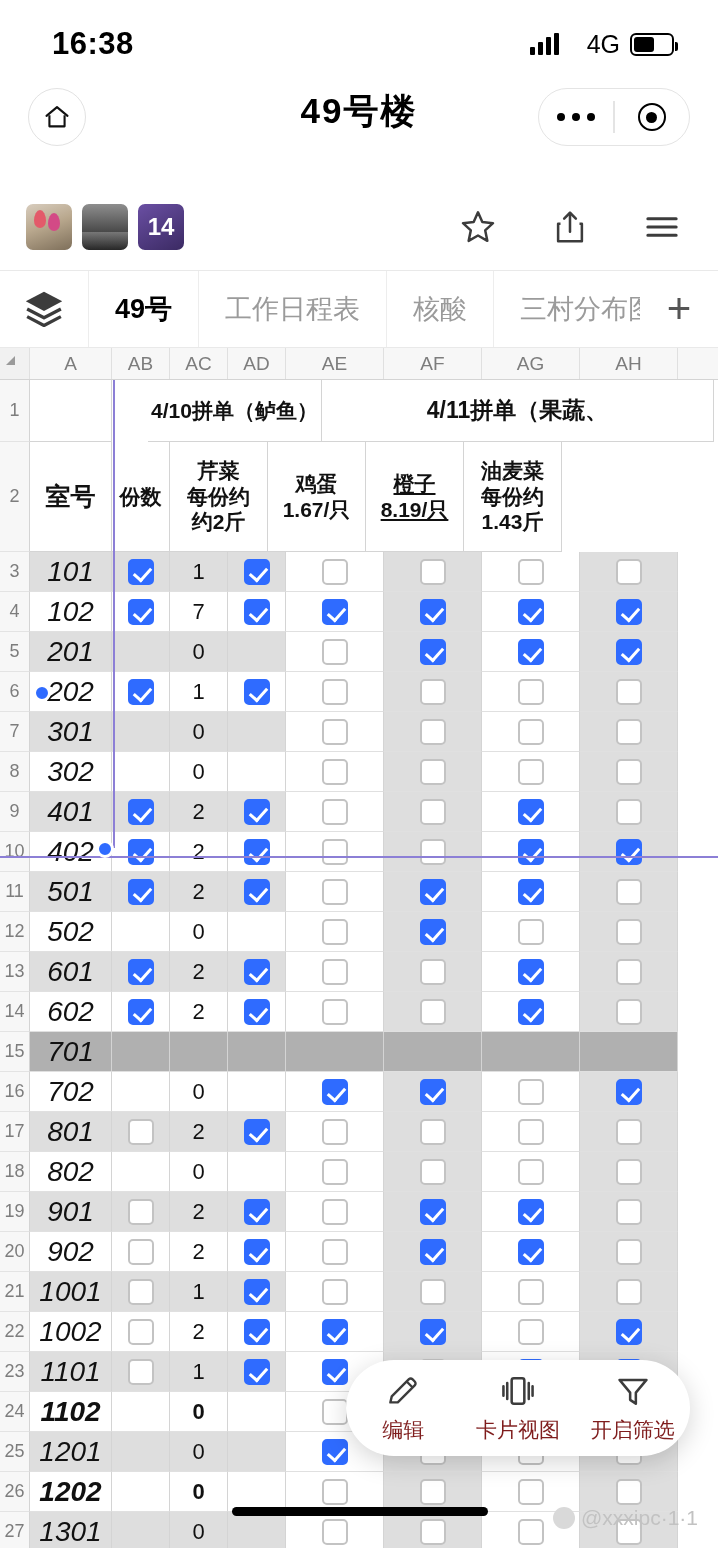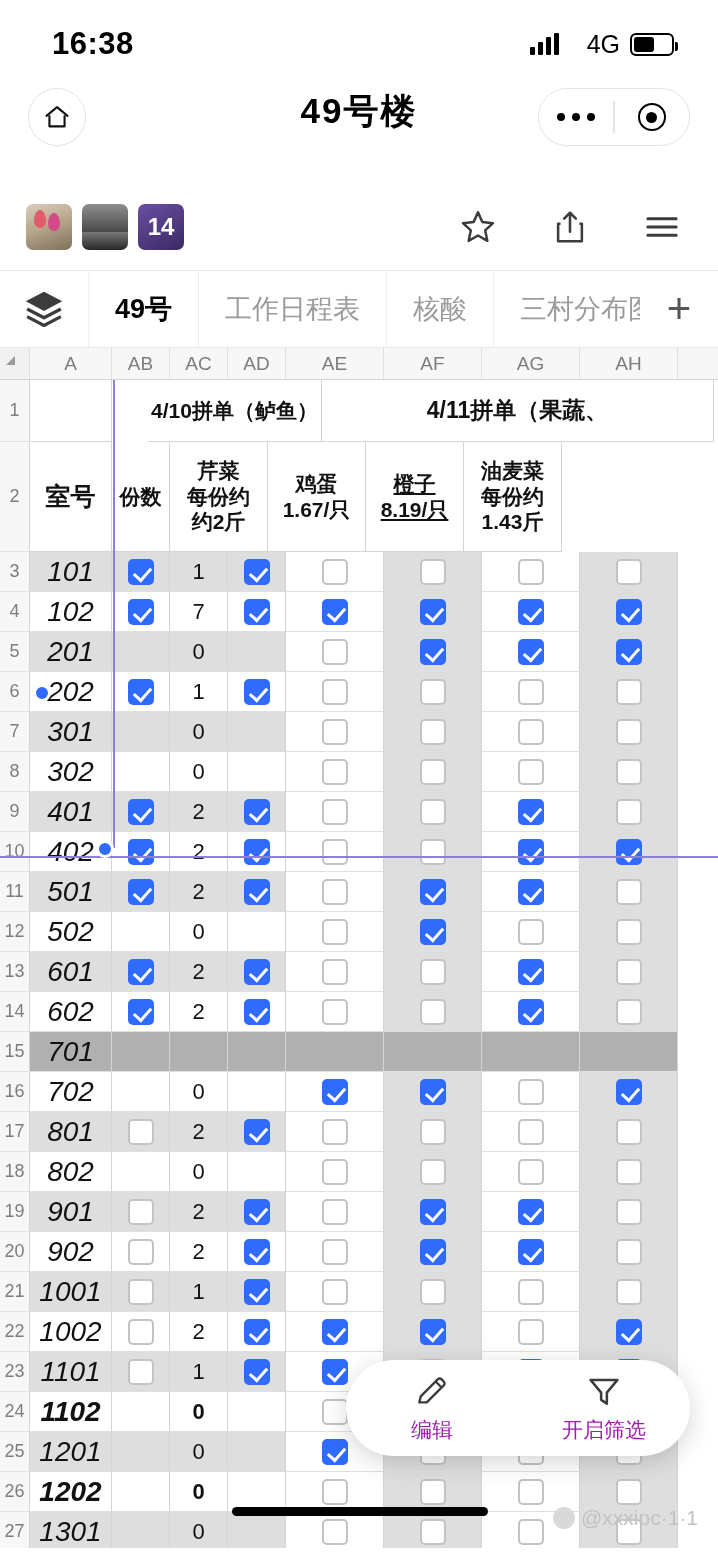--- a/index.html
+++ b/index.html
@@ -155,21 +155,21 @@
     position:absolute; width:18px; height:18px; border-radius:50%; background:#2f6bff; border:3px solid #fff;
   }
 
   
   .floatbar {
     position:absolute; left: 346px; top: 1360px; width: 344px; height: 96px;
     background:#fff; border-radius: 48px; box-shadow: 0 6px 26px rgba(0,0,0,.17);
     display:flex; align-items:center; justify-content:space-around;
   }
   .fb-item { display:flex; flex-direction:column; align-items:center; gap:6px; width: 110px; }
-  .fb-item .lbl { font-size: 21px; color:#a21caf; }
+  .fb-item .lbl { font-size: 21px; color:#7f1d1d; }
 
   
   .homebar {
     position:absolute; left: 232px; bottom: 38px; width: 256px; height: 9px;
     background:#000; border-radius: 5px;
   }
   .watermark {
     position:absolute; right: 20px; bottom: 24px; font-size: 21px; color:#c2c2c2;
     display:flex; align-items:center; gap:6px;
   }
@@ -853,20 +853,27 @@
 <div class="floatbar">
   <div class="fb-item">
     <svg width="38" height="38" viewBox="0 0 24 24">
       <path d="M4 19.2 L4.9 15.4 L15.6 4.7 C16.3 4 17.4 4 18.1 4.7 L19.4 6 C20.1 6.7 20.1 7.8 19.4 8.5 L8.7 19.2 Z" fill="none" stroke="#3c3c3c" stroke-width="1.5" stroke-linejoin="round"></path>
       <path d="M14.3 6 L18.1 9.8" fill="none" stroke="#3c3c3c" stroke-width="1.5"></path>
     </svg>
     <div class="lbl">编辑</div>
   </div>
   <div class="fb-item">
     <svg width="38" height="38" viewBox="0 0 24 24">
+      <rect x="8" y="4" width="8" height="16" rx="1.4" fill="none" stroke="#3c3c3c" stroke-width="1.6"></rect>
+      <path d="M5.2 7 V17 M2.8 9 V15 M18.8 7 V17 M21.2 9 V15" stroke="#3c3c3c" stroke-width="1.6" stroke-linecap="round"></path>
+    </svg>
+    <div class="lbl">卡片视图</div>
+  </div>
+  <div class="fb-item">
+    <svg width="38" height="38" viewBox="0 0 24 24">
       <path d="M3.5 5 H20.5 L13.8 13 V20 L10.2 17.6 V13 Z" fill="none" stroke="#3c3c3c" stroke-width="1.6" stroke-linejoin="round"></path>
     </svg>
     <div class="lbl">开启筛选</div>
   </div>
 </div>
 
 <div class="homebar"></div>
 <div class="watermark">
   <span class="wm-badge"></span>
   <span>@xxxipc·1·1</span>

